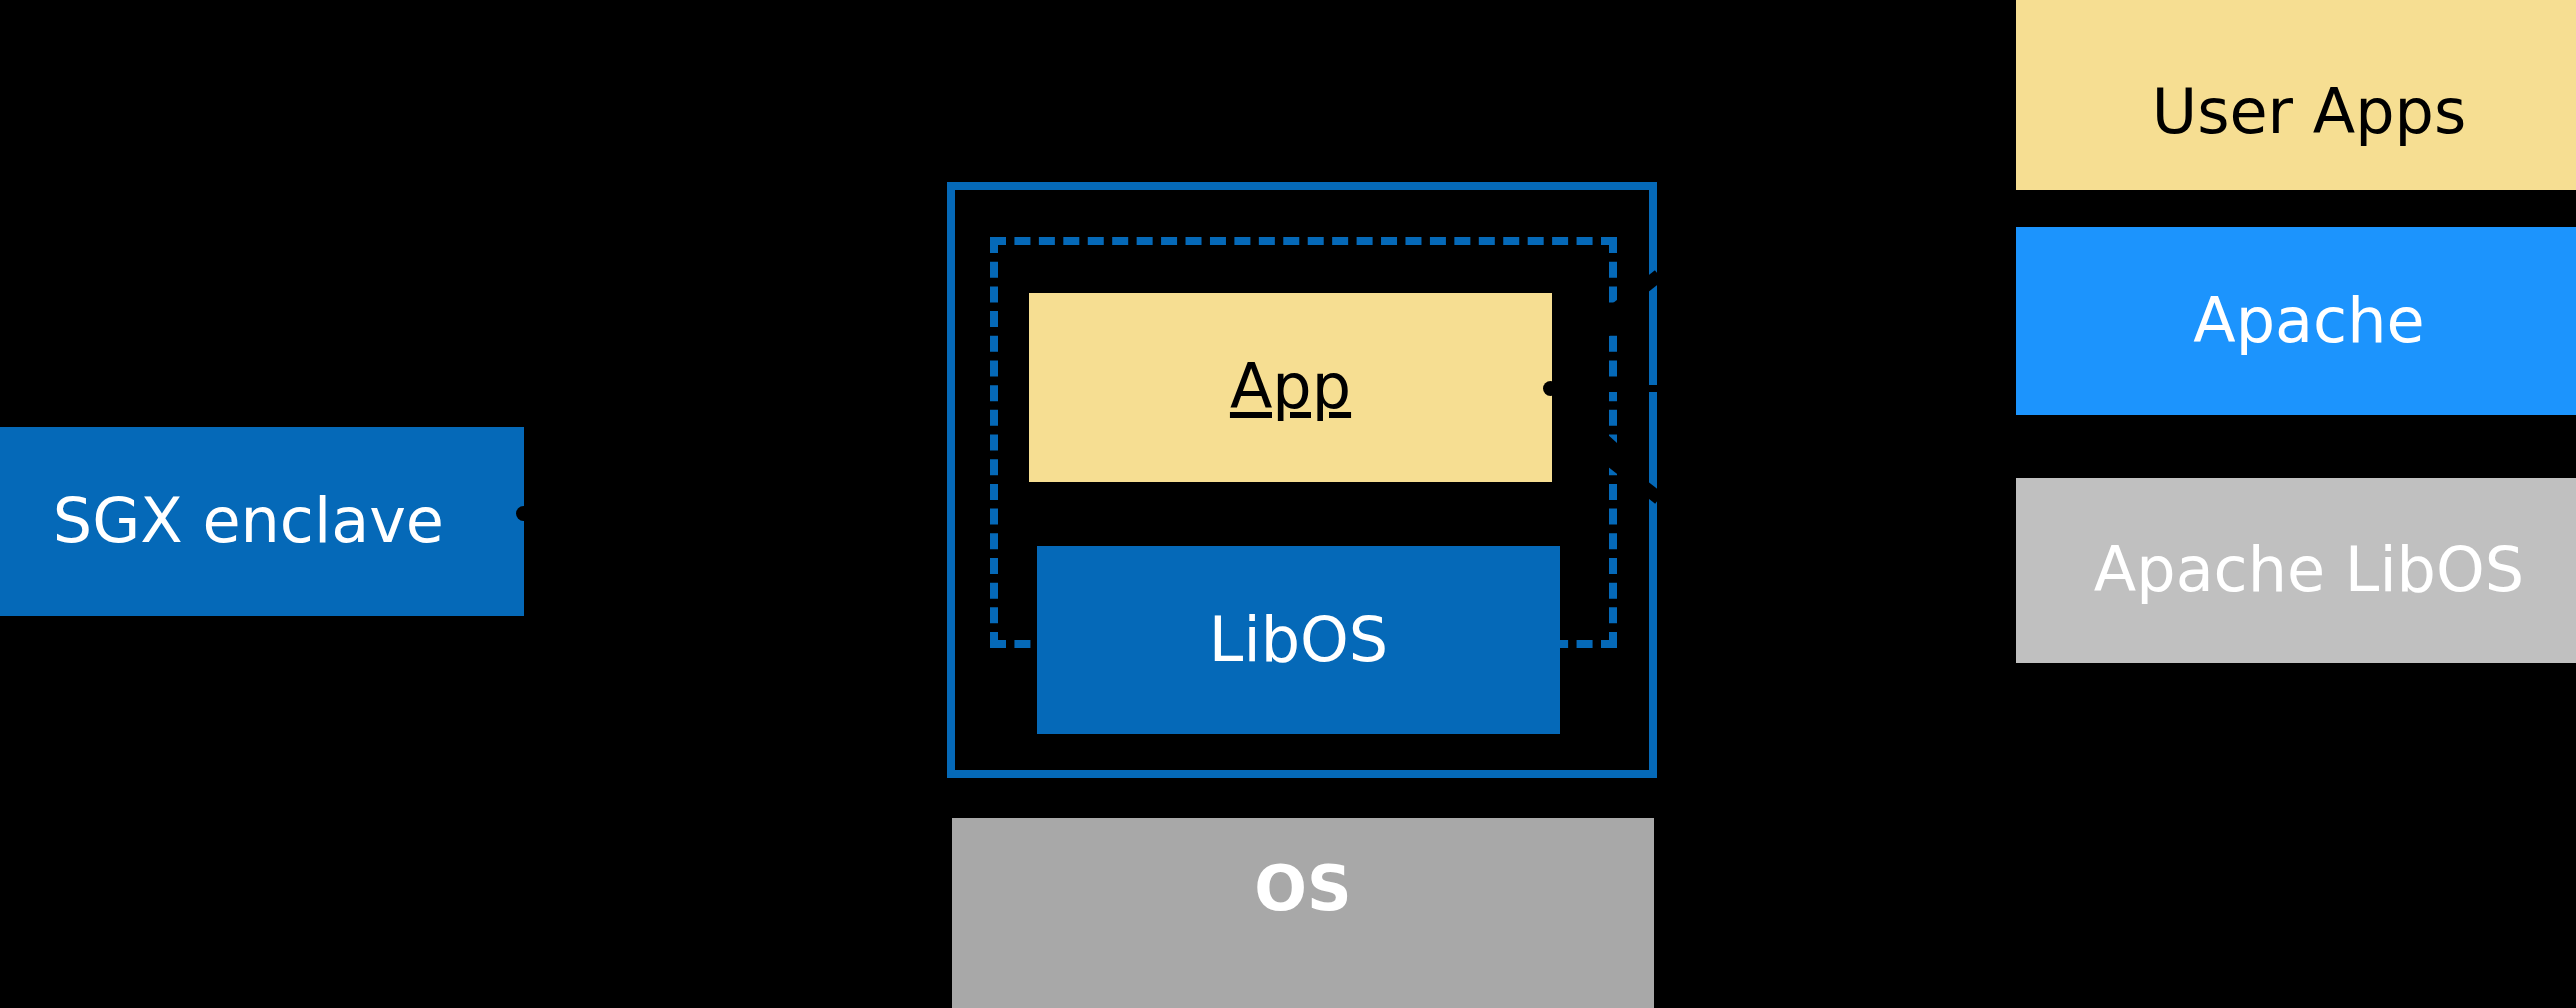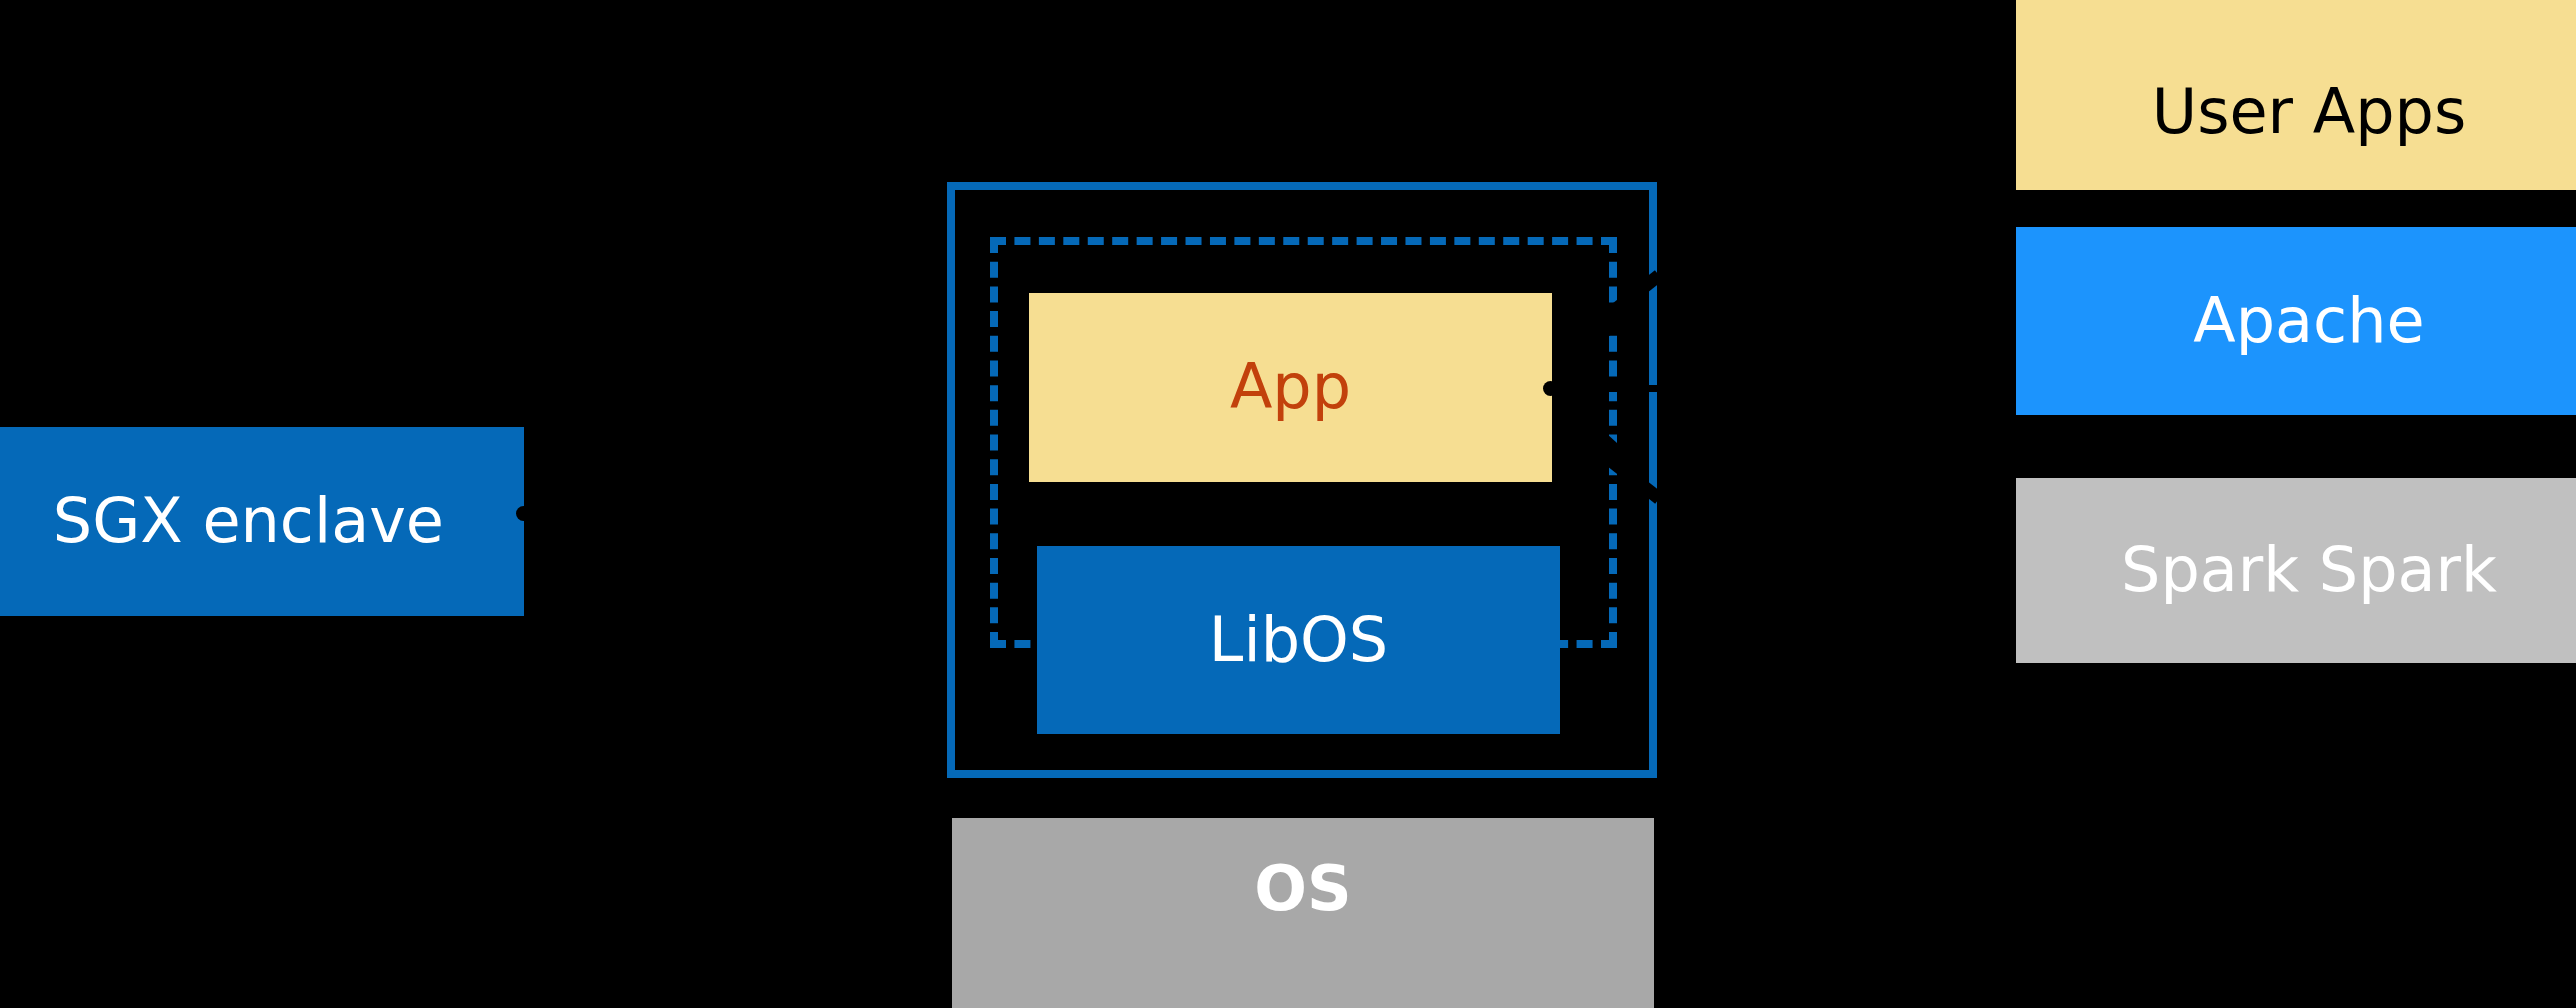--- a/index.html
+++ b/index.html
@@ -64,23 +64,24 @@
     background: transparent;
   }
 
   
   .app-box {
     left: 1029px;
     top: 293px;
     width: 523px;
     height: 189px;
     background: #F6DE92;
-    color: #c2410c;
+    color: #000000;
     font-size: 62px;
     font-weight: 400;
+    text-decoration: underline;
   }
 
   
   .libos-box {
     left: 1037px;
     top: 546px;
     width: 523px;
     height: 188px;
     background: #0569B8;
     color: #ffffff;
@@ -184,17 +185,17 @@
 
   <div class="box user-apps-box">
     <span>User Apps</span>
   </div>
 
   <div class="box bigdl-box">
     <span>Apache</span>
   </div>
 
   <div class="box spark-box">
-    <span>Spark Spark</span>
+    <span>Apache LibOS</span>
   </div>
 
 </div>
 
 
 </body></html>

